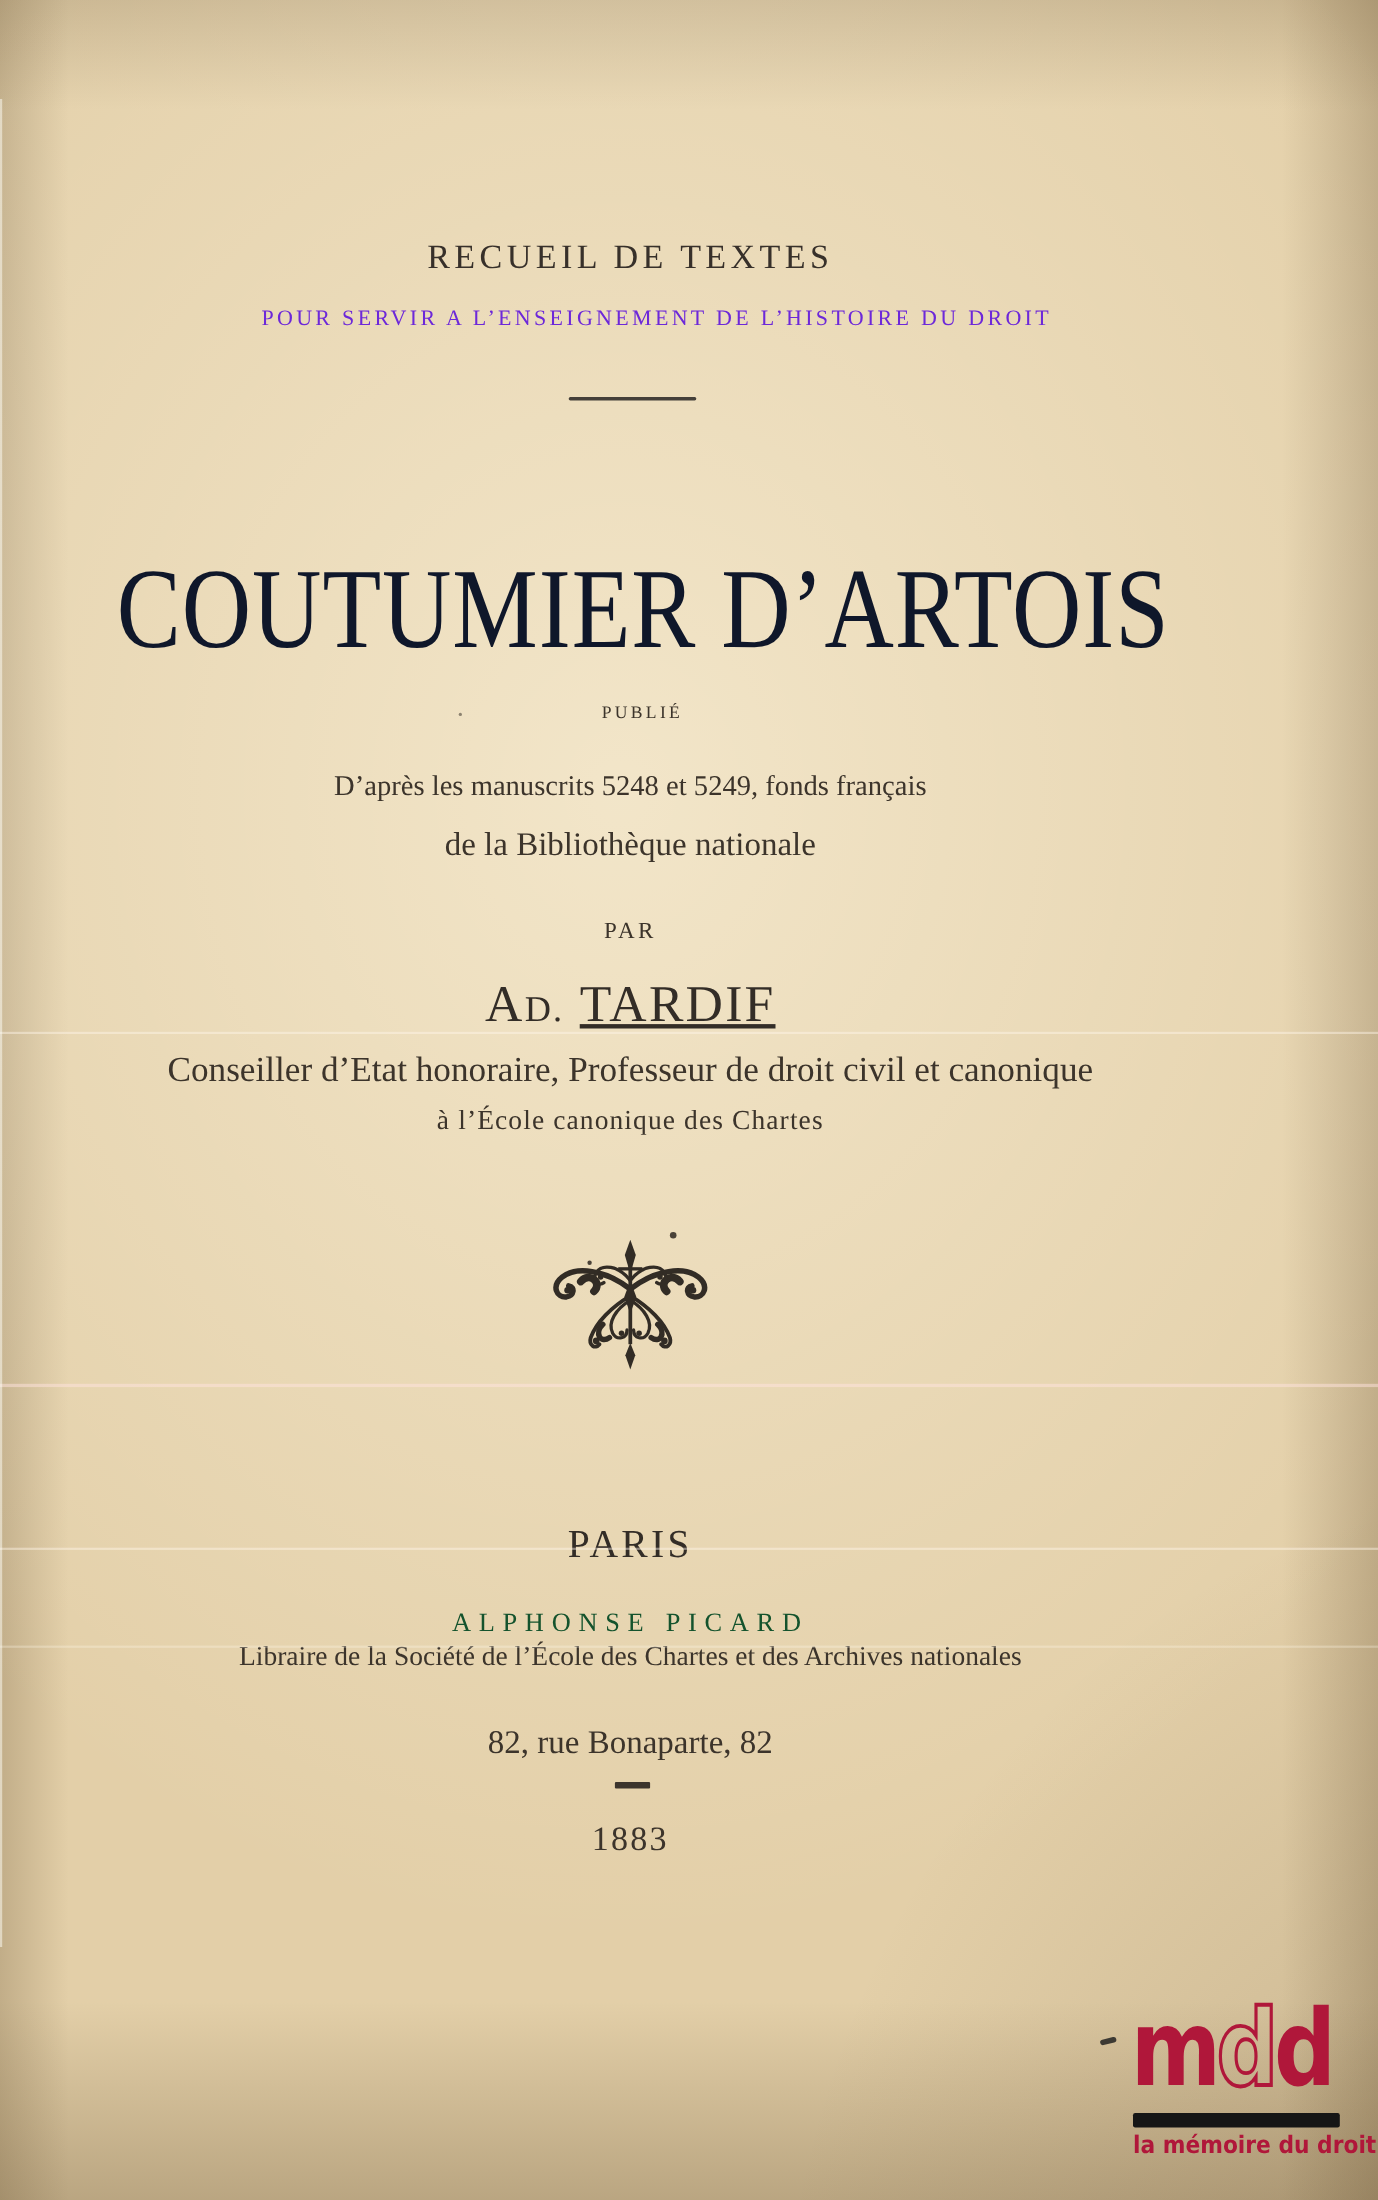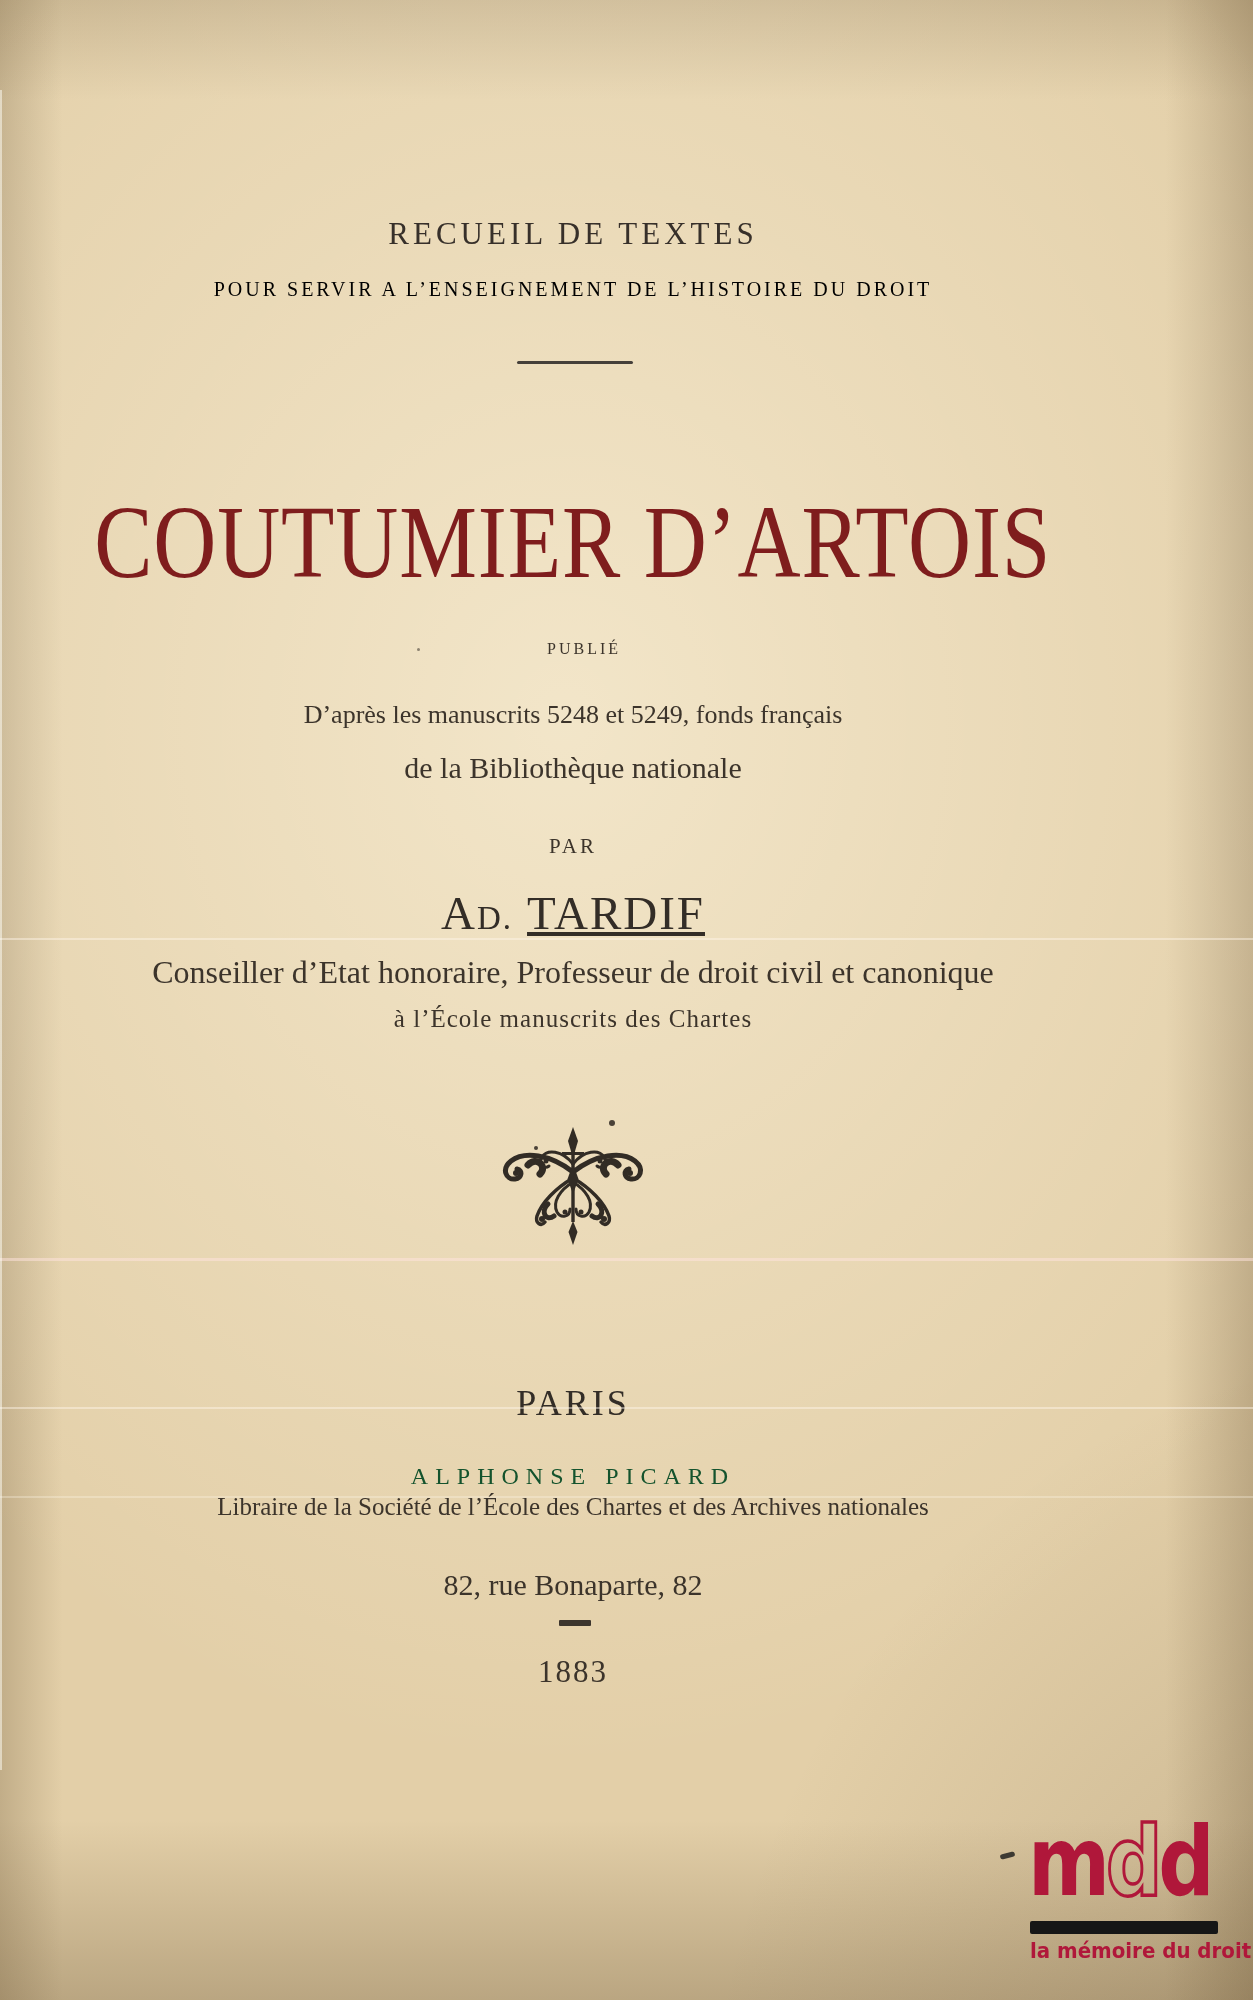--- a/index.html
+++ b/index.html
@@ -9,23 +9,23 @@
     background:
       radial-gradient(ellipse 130% 95% at 45% 36%, rgba(255,248,228,.55) 0%, rgba(255,248,228,0) 55%),
       linear-gradient(to right, rgba(107,86,54,.28) 0%, rgba(107,86,54,0) 5%, rgba(107,86,54,0) 93%, rgba(107,86,54,.30) 100%),
       linear-gradient(to bottom, rgba(107,86,54,.22) 0%, rgba(107,86,54,0) 5%, rgba(107,86,54,0) 91%, rgba(107,86,54,.34) 100%),
       radial-gradient(ellipse 90% 70% at 110% 110%, rgba(96,76,46,.25), rgba(96,76,46,0) 60%),
       #e3cfa8;
   }
   .page{position:absolute;inset:0;color:#3c342b;}
   .line{position:absolute;left:0;width:1146px;text-align:center;white-space:nowrap;}
   .series-title{top:216px;font-size:31px;letter-spacing:4px;color:#37302a;}
-  .series-subtitle{top:278px;font-size:20px;letter-spacing:3px;color:#000000;}
+  .series-subtitle{top:278px;font-size:20px;letter-spacing:3px;color:#6d28d9;padding-left:24px;}
   .rule{position:absolute;top:361px;left:517px;width:116px;height:3px;background:#45403a;border-radius:2px;}
-  .main-title{top:482px;font-size:104px;font-weight:normal;margin:0;color:#7f1d1d;}
+  .main-title{top:482px;font-size:104px;font-weight:normal;margin:12px;color:#0f172a;}
   .main-title .squeeze{display:inline-block;transform:scaleX(.84);transform-origin:center;letter-spacing:1px;}
   .publie{top:640px;font-size:16px;letter-spacing:3px;padding-left:11px;}
   .source1{top:700px;font-size:26px;}
   .source2{top:751px;font-size:30px;}
   .par{top:834px;font-size:21px;letter-spacing:3px;}
   .author{top:886px;font-size:47px;letter-spacing:2px;color:#332d27;}
   .author .smallcap{font-size:33px;}
   .author .surname{margin-left:14px;text-decoration:underline;}
   .credit1{top:954px;font-size:32px;}
   .credit2{top:1005px;font-size:25px;letter-spacing:1px;}
@@ -73,21 +73,21 @@
   <h1 class="line main-title"><span class="squeeze">COUTUMIER D’ARTOIS</span></h1>
 
   <div class="line publie">PUBLIÉ</div>
   <div class="line source1">D’après les manuscrits 5248 et 5249, fonds français</div>
   <div class="line source2">de la Bibliothèque nationale</div>
 
   <div class="line par">PAR</div>
   <div class="line author"><span>A</span><span class="smallcap">D.</span><span class="surname">TARDIF</span></div>
 
   <div class="line credit1">Conseiller d’Etat honoraire, Professeur de droit civil et canonique</div>
-  <div class="line credit2">à l’École manuscrits des Chartes</div>
+  <div class="line credit2">à l’École canonique des Chartes</div>
 
   <svg class="ornament" width="170" height="120" viewBox="0 0 170 120">
     <g fill="none" stroke="#322c25" stroke-linecap="round">
       <g id="halfL">
         <path d="M85,46 C62,28 36,25 23,35 C13,43 18,54 27,53 C34,52 35,44 29,43" stroke-width="5"></path>
         <circle cx="28" cy="47" r="3" fill="#322c25" stroke="none"></circle>
         <path d="M40,39 C48,30 60,40 52,48" stroke-width="7"></path>
         <path d="M85,38 C74,24 59,23 54,31 C50,38 56,44 61,40" stroke-width="3"></path>
         <circle cx="58" cy="35" r="2.5" fill="#322c25" stroke="none"></circle>
         <path d="M85,52 C68,62 54,76 49,90 C47,97 53,101 57,96" stroke-width="3.5"></path>

